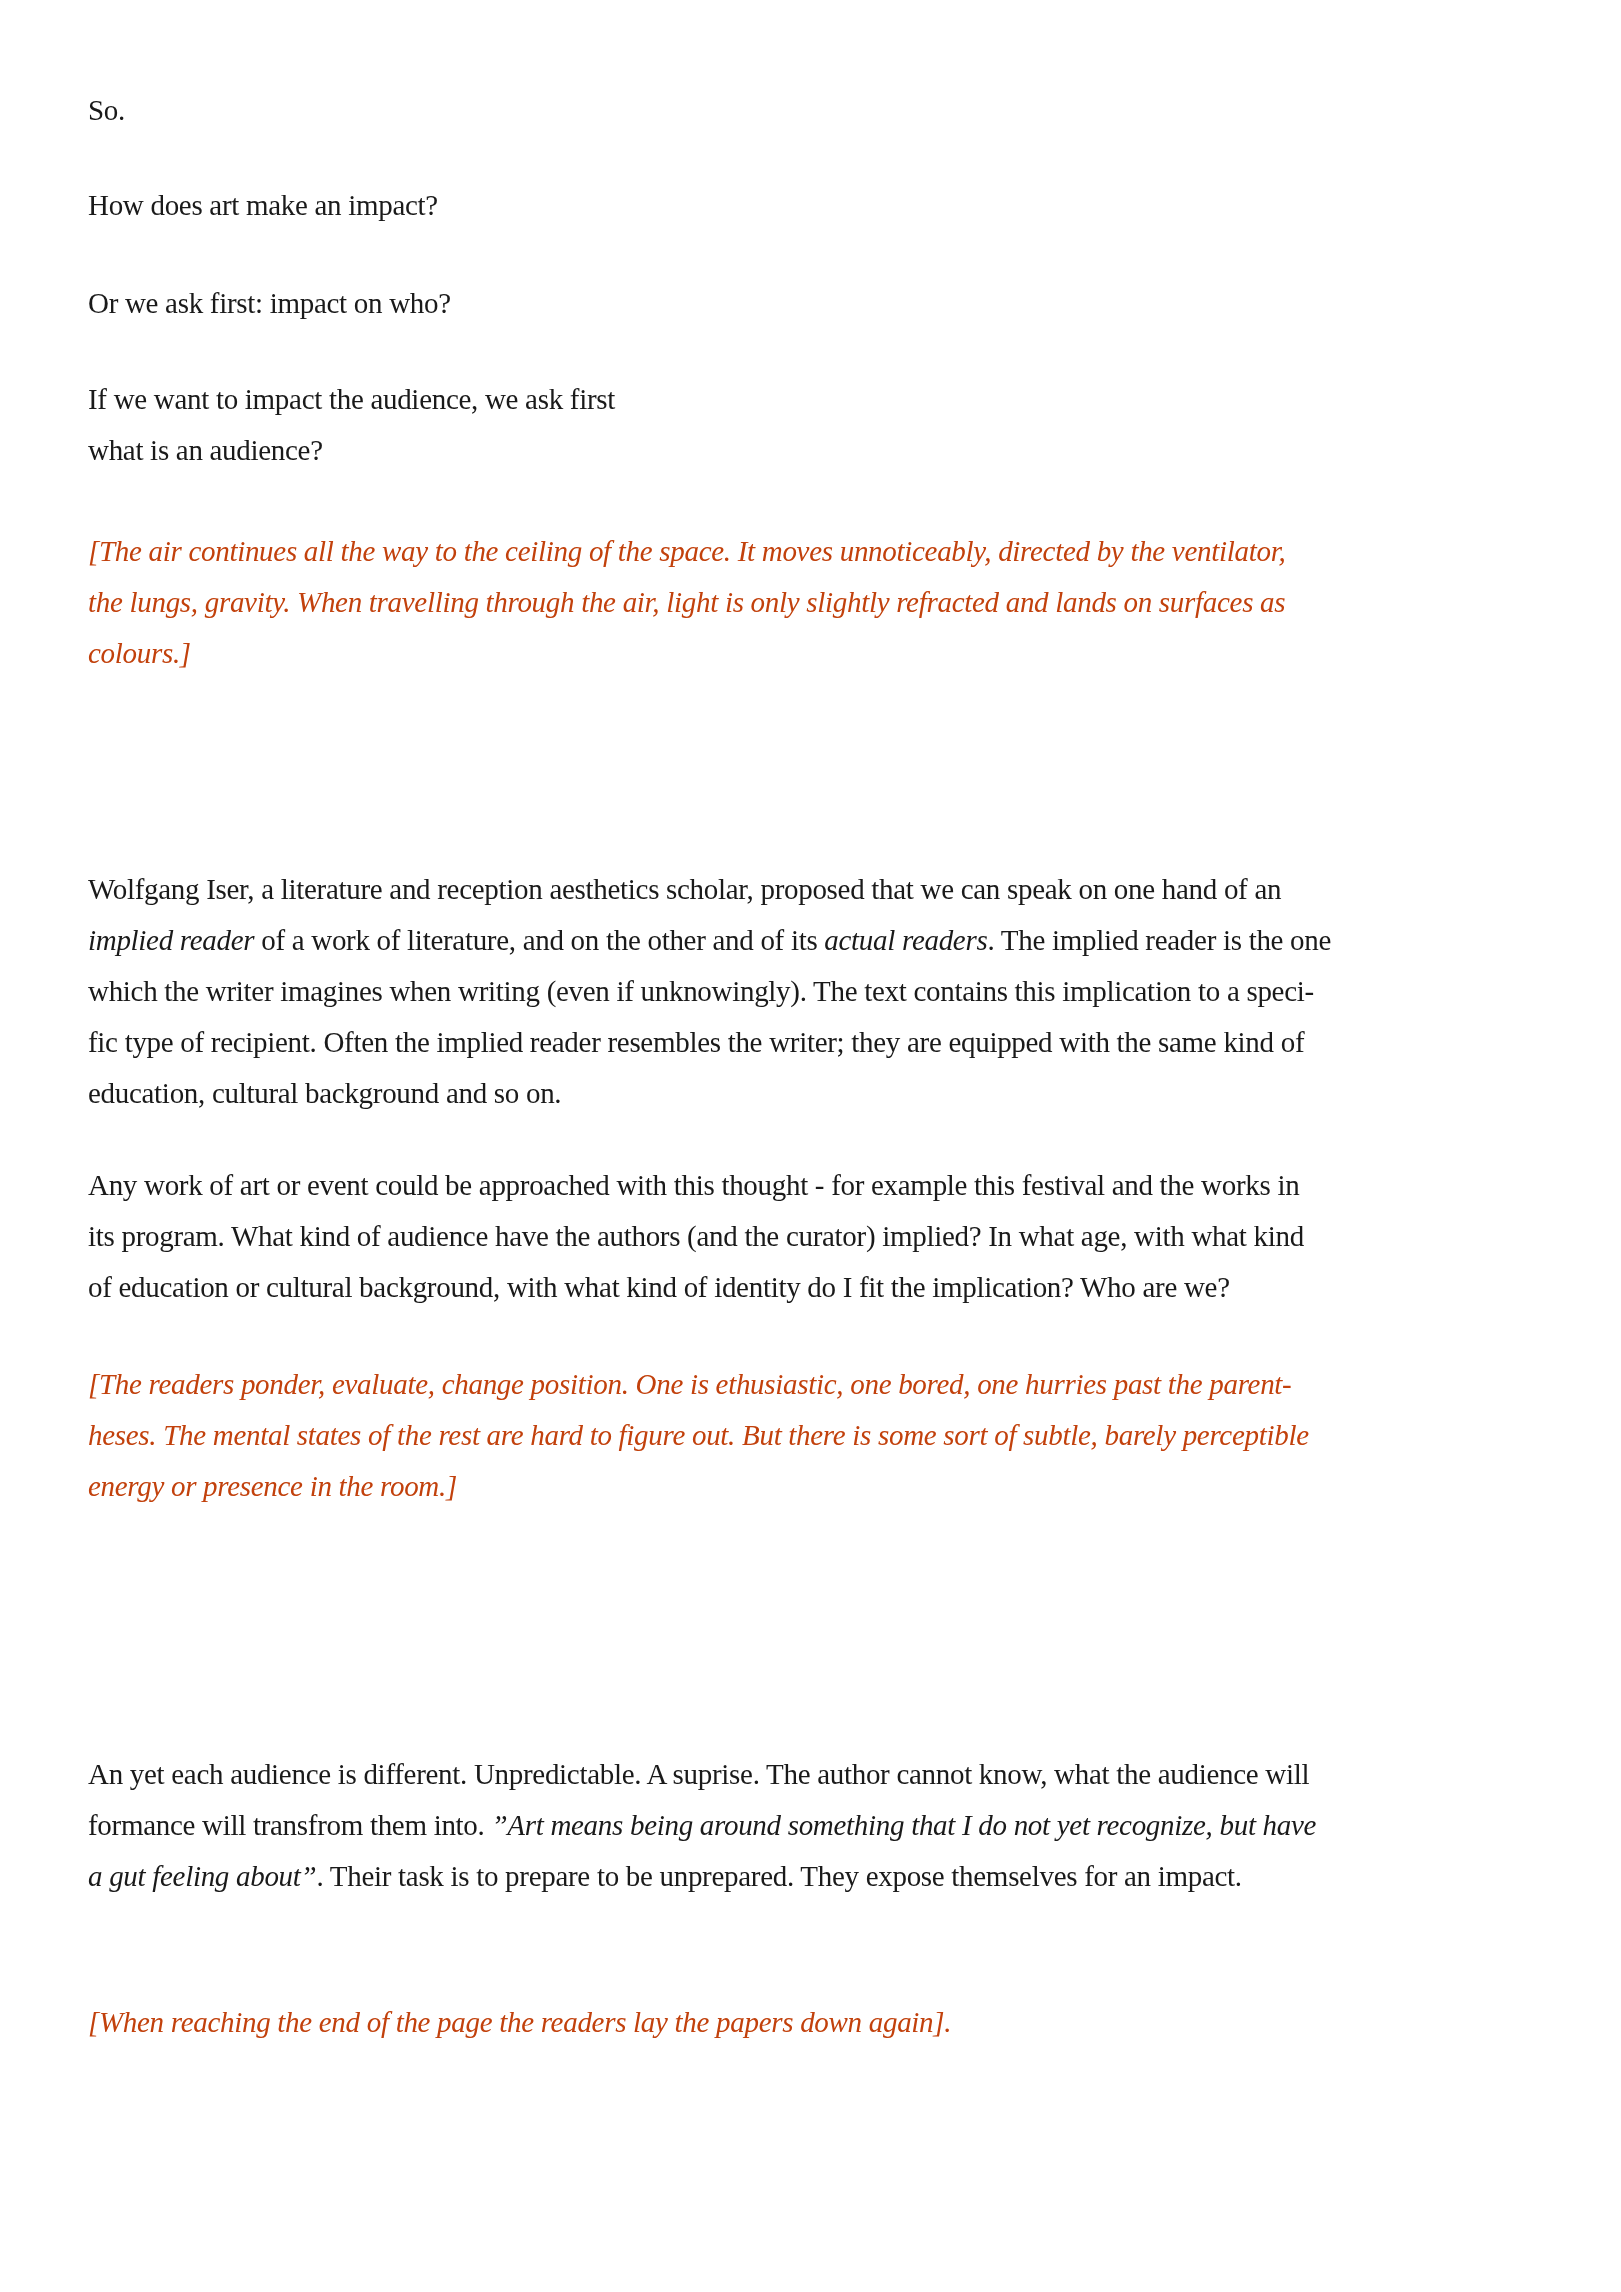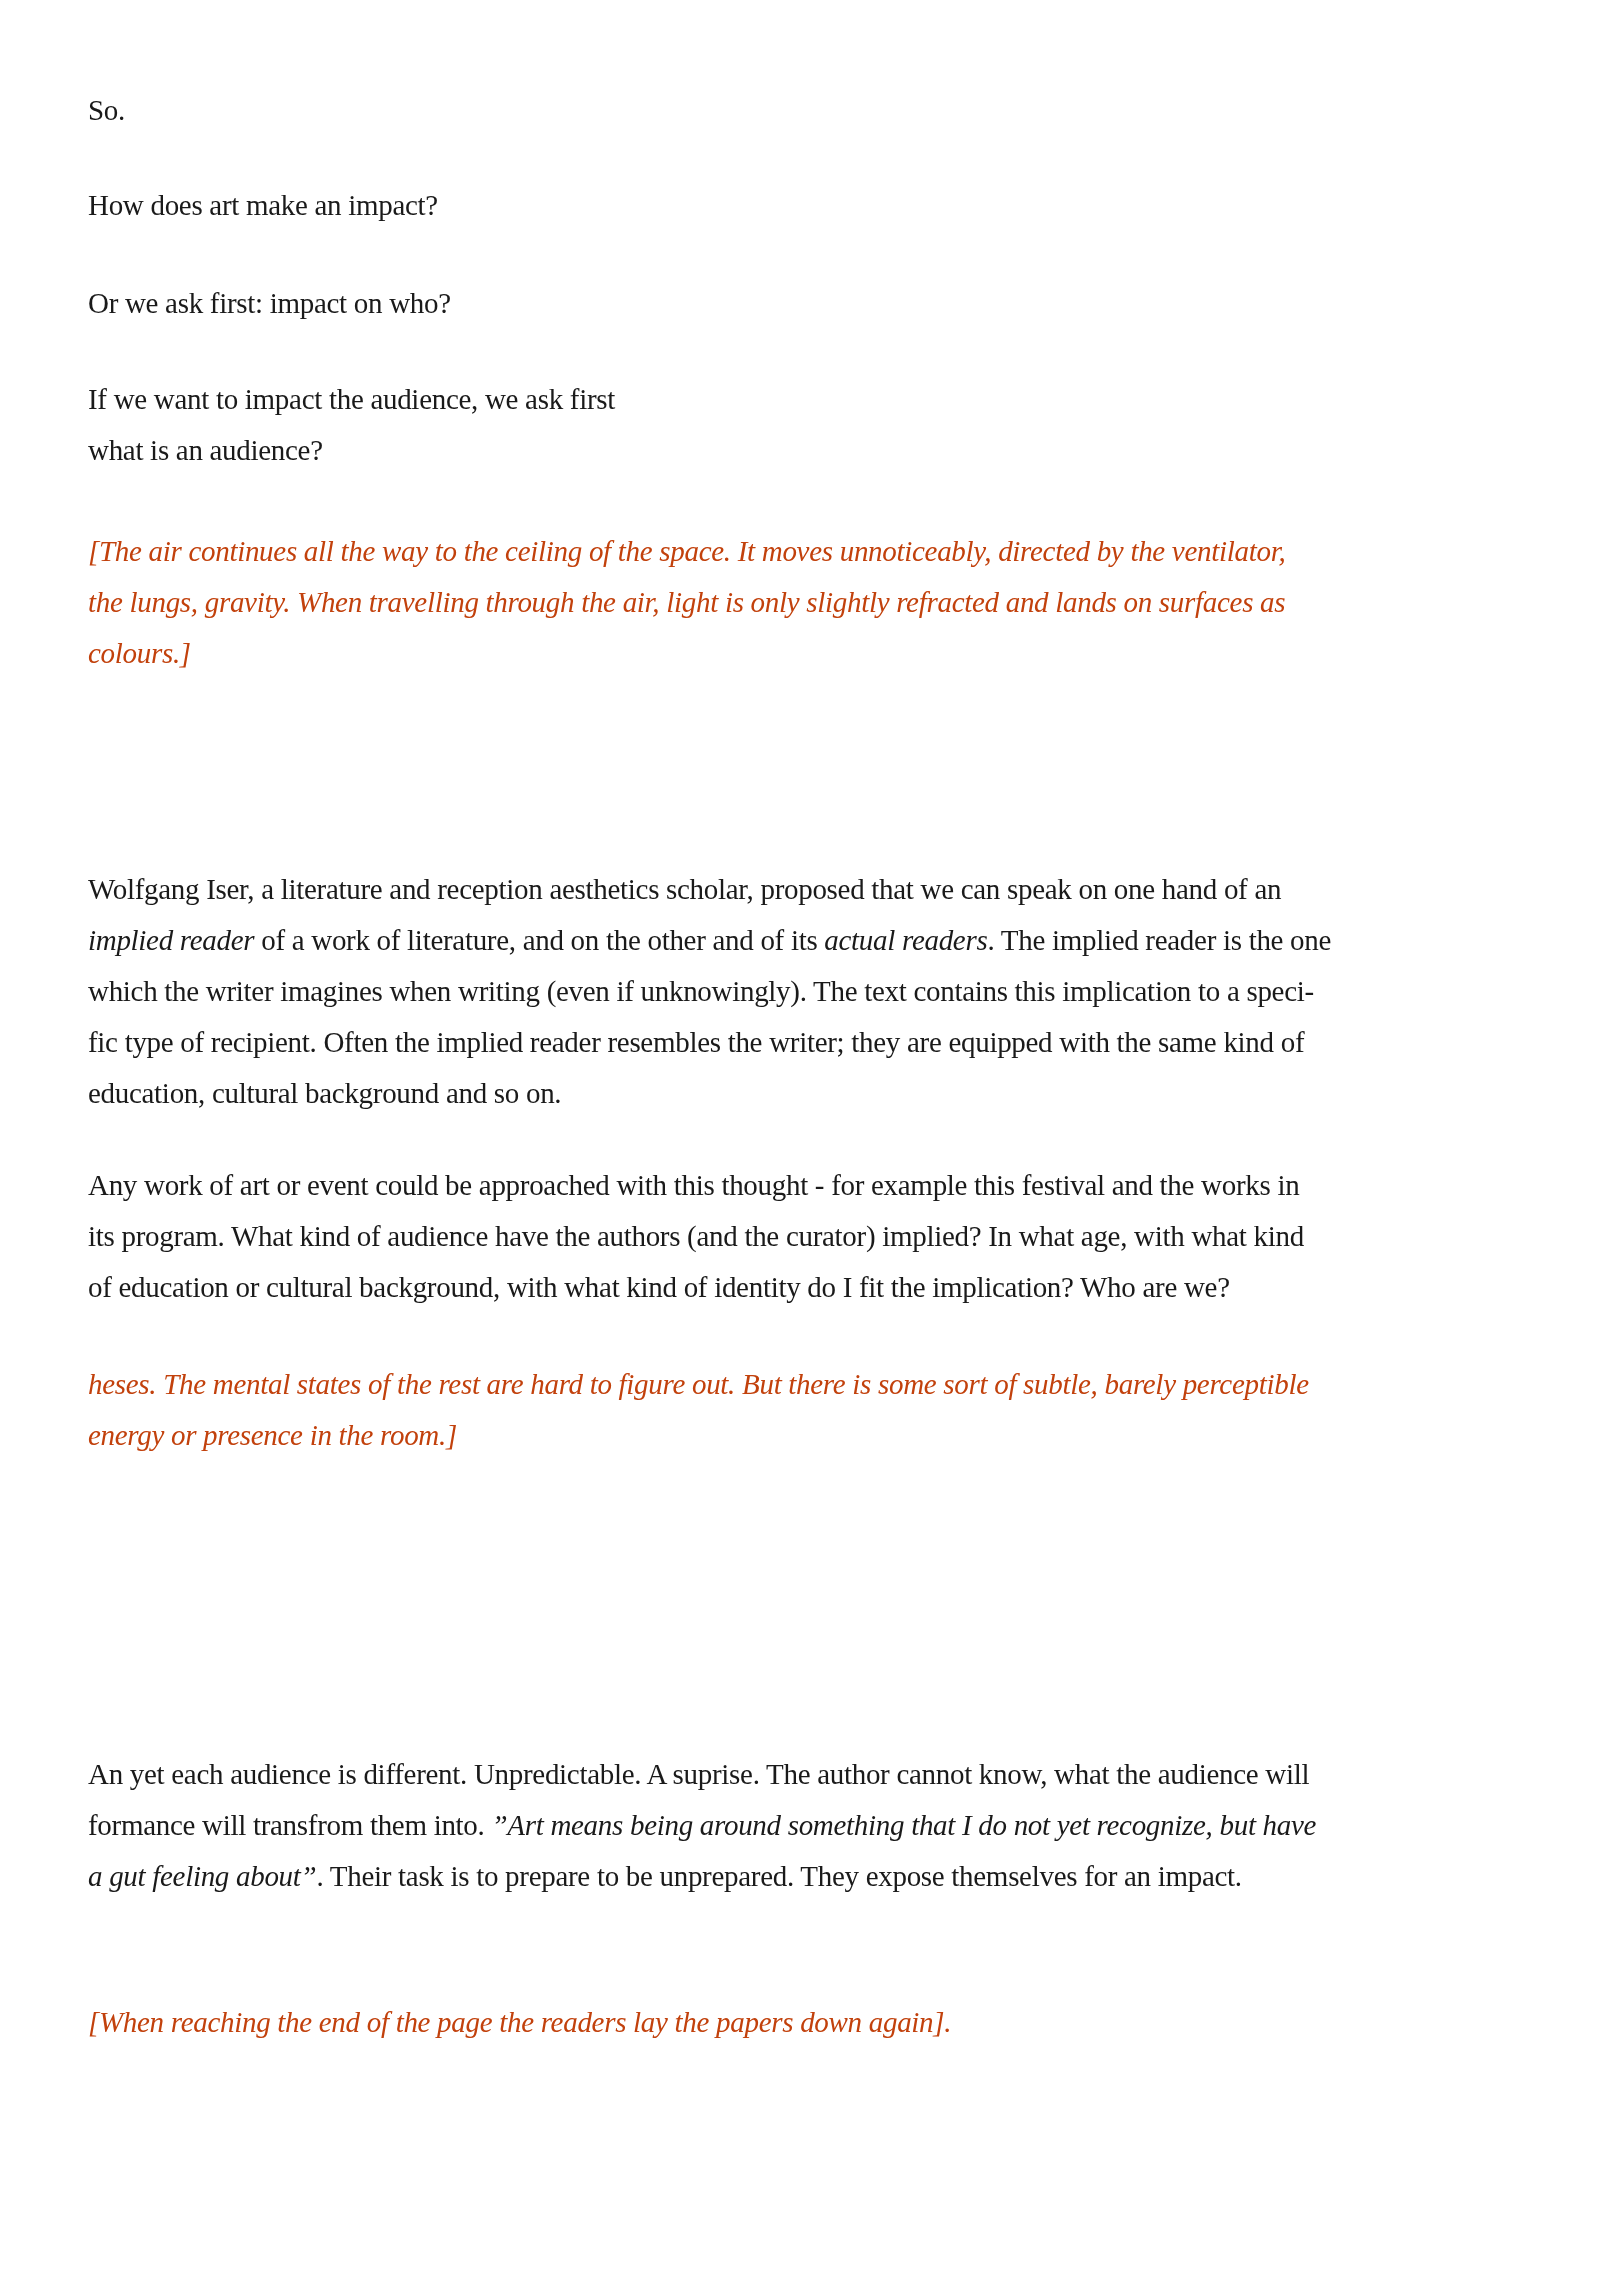--- a/index.html
+++ b/index.html
@@ -71,20 +71,21 @@
     <span class="line">education, cultural background and so on.</span>
   </div>
 
   <div class="block" style="top:1160px">
     <span class="line">Any work of art or event could be approached with this thought - for example this festival and the works in</span>
     <span class="line">its program. What kind of audience have the authors (and the curator) implied? In what age, with what kind</span>
     <span class="line">of education or cultural background, with what kind of identity do I fit the implication? Who are we?</span>
   </div>
 
   <div class="block red" style="top:1359px">
+    <span class="line">[The readers ponder, evaluate, change position. One is ethusiastic, one bored, one hurries past the parent-</span>
     <span class="line">heses. The mental states of the rest are hard to figure out. But there is some sort of subtle, barely perceptible</span>
     <span class="line">energy or presence in the room.]</span>
   </div>
 
   <div class="block" style="top:1749px">
     <span class="line">An yet each audience is different. Unpredictable. A suprise. The author cannot know, what the audience will</span>
     <span class="line"><span>formance will transfrom them into. </span><span class="i">”Art means being around something that I do not yet recognize, but have</span></span>
     <span class="line"><span class="i">a gut feeling about”</span><span>. Their task is to prepare to be unprepared. They expose themselves for an impact.</span></span>
   </div>
 

